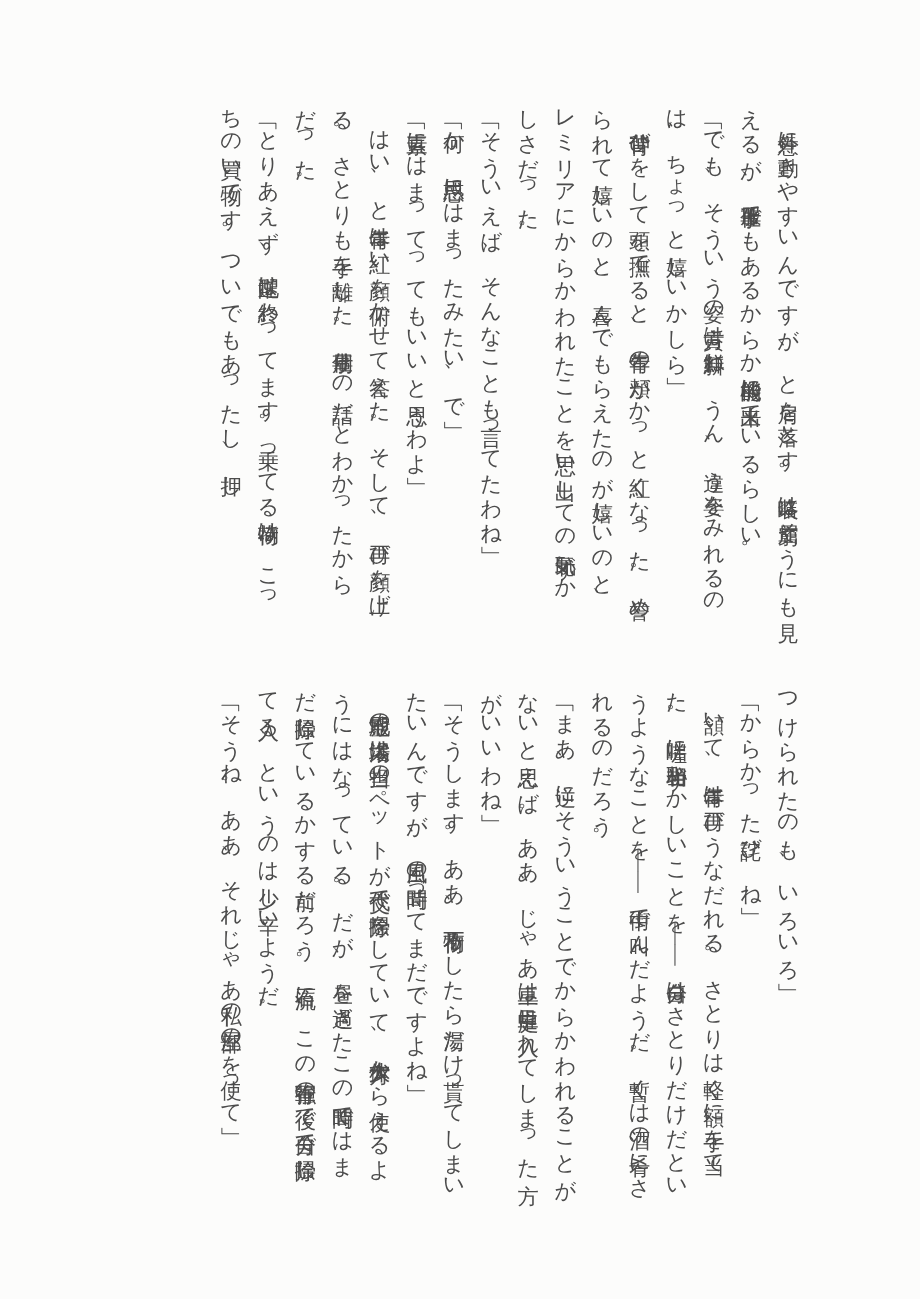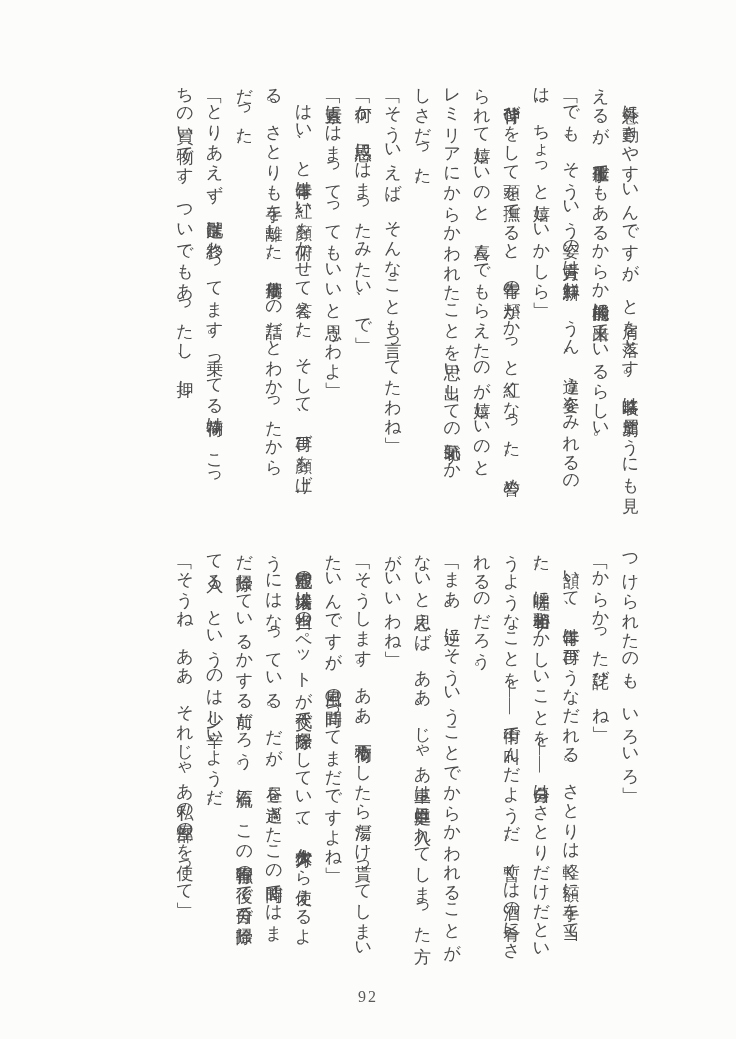--- a/index.html
+++ b/index.html
@@ -68,15 +68,14 @@
   <div class="text-block lower">
     <p class="para continuation">つけられたのも、いろいろ」</p>
     <p class="para">「からかった詫び、ね」</p>
     <p class="para">頷いて、青年は再びうなだれる。さとりは軽く額に手を当てた。咄嗟に相当恥ずかしいことを――自分はさとりだけだというようなことを――街中で叫んだようだ。暫くは酒の肴にされるのだろう。</p>
     <p class="para">「まあ、逆にそういうことでからかわれることがないと思えば。ああ、じゃあ車は一旦中庭に入れてしまった方がいいわね」</p>
     <p class="para">「そうします。ああ、荷物下ろしたら湯だけ貰ってしまいたいんですが、風呂の時間ってまだですよね」</p>
     <p class="para">地霊殿の大浴場は担当のペットが交代で掃除をしていて、大体夕方から使えるようにはなっている。だが、昼を過ぎたこの時間ではまだ掃除しているかする前だろう。流石に、この強行軍の後で自分で掃除して入る、というのは少し辛いようだ。</p>
     <p class="para">「そうね。ああ、それじゃあ私の部屋のを使って」</p>
   </div>
 
-  <div class="page-number">92</div>
 
 </div>
 
 </body></html>

